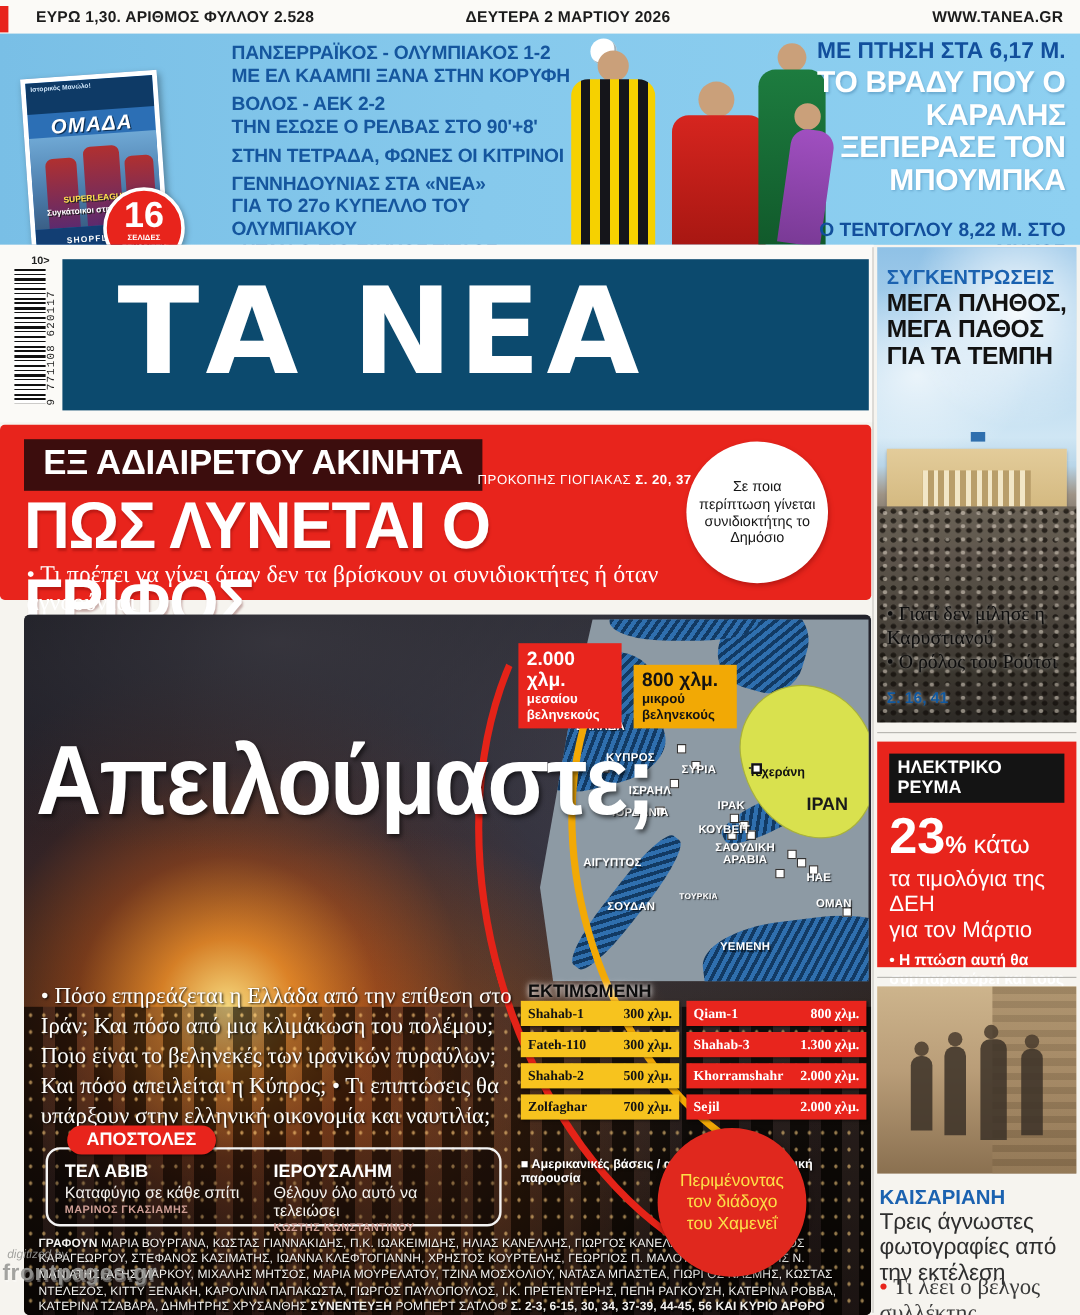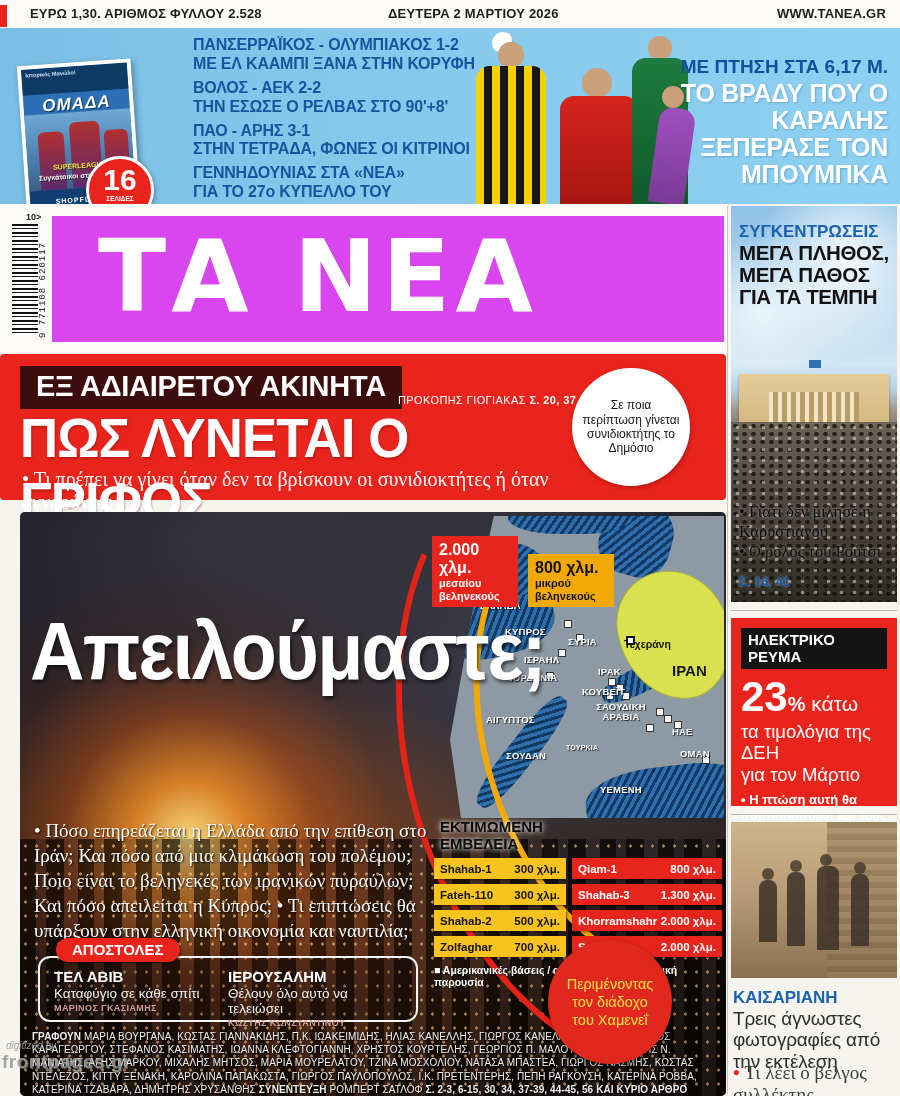--- a/index.html
+++ b/index.html
@@ -42,33 +42,33 @@
   .mag-bottom { position:absolute; left:0; bottom:0; width:100%; height:26px; background:#123e73; color:#fff;
     font-size:7px; font-weight:bold; text-align:center; padding-top:8px; letter-spacing:1px; }
   .badge { position:absolute; left:86px; top:128px; width:68px; height:68px; border-radius:50%;
     background:#e8241c; border:3px solid #fff; box-shadow:1px 2px 5px rgba(0,0,0,.35); text-align:center; color:#fff; z-index:5; }
   .badge-number { font-size:30px; font-weight:bold; line-height:30px; margin-top:6px; }
   .badge-line { font-size:6.5px; font-weight:bold; line-height:1.25; }
 
   .banner-list { position:absolute; left:158px; top:8px; width:318px; }
   .b-item { margin-bottom:5px;margin-left:35px; }
   .b-title, .b-sub { color:#15569e; font-weight:bold; font-size:16px; line-height:1.18; letter-spacing:-.2px; }
-  .banner-right { position:absolute; left:668px; top:28px; width:220px; text-align:right; }
+  .banner-right { position:absolute; left:668px; top:4px; width:220px; text-align:right; }
   .br-kicker { color:#124f9c; font-weight:bold; font-size:19px; margin-bottom:2px; }
   .br-headline { color:#fff; font-weight:bold; font-size:25px; line-height:1.08; text-shadow:1px 1px 2px rgba(0,60,110,.25); letter-spacing:-.3px; }
   .br-footer { color:#124f9c; font-weight:bold; font-size:16px; margin-top:20px; }
 
   
   .masthead { position:absolute; left:0; top:204px; width:728px; height:148px; background:#fbfaf7; }
   .barcode-mark { position:absolute; left:26px; top:8px; font-size:9px; font-weight:bold; color:#222; }
   .barcode { position:absolute; left:12px; top:20px; width:26px; height:112px;
     background:repeating-linear-gradient(180deg,#111 0 2px,#fff 2px 4px, #111 4px 5px, #fff 5px 8px); }
   .barcode-number { position:absolute; left:38px; top:22px; width:12px; height:112px; font-size:9px; color:#222;
     writing-mode:vertical-rl; transform:rotate(180deg); letter-spacing:1px; font-family:"Liberation Mono", monospace; }
-  .logo-box { position:absolute; left:52px; top:12px; width:672px; height:126px; background:#d946ef; }
+  .logo-box { position:absolute; left:52px; top:12px; width:672px; height:126px; background:#0c4a6e; }
   .logo-text { color:#fff; font-weight:bold; font-size:100px; line-height:122px; padding-left:46px; letter-spacing:5px;
     font-family:"DejaVu Sans", sans-serif; }
 
   
   .lead { position:absolute; left:0; top:354px; width:726px; height:146px; background:#e8241c; border-radius:4px; }
   .lead-kicker { position:absolute; left:20px; top:12px; background:#3c0d0d; color:#fff; font-weight:bold;
     font-size:29px; padding:4px 16px 6px; letter-spacing:-.3px; }
   .lead-byline { position:absolute; left:398px; top:40px; color:#fff; font-size:11px; letter-spacing:.4px; }
   .lead-byline b { font-weight:bold; }
   .lead-headline { position:absolute; left:20px; top:52px; width:560px; color:#fff; font-weight:bold; font-size:55px;
@@ -130,22 +130,22 @@
   .range-red { position:absolute; left:412px; top:24px; width:86px; background:#e8251d; color:#fff; padding:5px 7px; z-index:5; }
   .range-red .v { font-size:16px; font-weight:bold; }
   .range-red .s { font-size:11px; font-weight:bold; line-height:1.15; }
   .range-yellow { position:absolute; left:508px; top:42px; width:86px; background:#f2a905; color:#131313; padding:5px 7px; z-index:5; }
   .range-yellow .v { font-size:16px; font-weight:bold; }
   .range-yellow .s { font-size:11px; font-weight:bold; line-height:1.15; }
 
   
   .rt-title { position:absolute; left:420px; top:306px; z-index:6; color:#0d0d0d; font-weight:bold; font-size:15px;
     line-height:1.15; text-shadow:0 0 4px rgba(255,255,255,.8), 0 0 7px rgba(255,255,255,.5); }
-  .rtable { position:absolute; left:414px; top:346px; width:288px; z-index:6; display:grid;
-    grid-template-columns:132px 150px; column-gap:6px; row-gap:5px; }
+  .rtable { position:absolute; left:414px; top:322px; width:288px; z-index:6; display:grid;
+    grid-template-columns:132px 150px; column-gap:6px; row-gap:5px;font-family:Liberation Serif, serif; }
   .rrow { height:21px; display:flex; justify-content:space-between; align-items:center; padding:0 6px;
     font-size:11.5px; font-weight:bold; box-shadow:1px 1px 2px rgba(0,0,0,.5); }
   .rrow.y { background:#f7c31e; color:#131313; }
   .rrow.r { background:#e8251d; color:#fff;text-align:right; }
   .rt-foot { position:absolute; left:414px; top:452px; z-index:6; color:#fff; font-weight:bold; font-size:10.5px;
     text-shadow:1px 1px 2px rgba(0,0,0,.8); }
 
   .m-bullets { position:absolute; left:14px; top:306px; width:412px; z-index:6; color:#fdfdfb; font-size:19px;
     line-height:1.32; font-family:"Liberation Serif", serif; text-shadow:1px 1px 2px rgba(0,0,0,.85); }
 
@@ -271,21 +271,20 @@
     <div class="banner-list">
       <div class="b-item">
         <div class="b-title">ΠΑΝΣΕΡΡΑΪΚΟΣ - ΟΛΥΜΠΙΑΚΟΣ 1-2</div>
         <div class="b-sub">ΜΕ ΕΛ ΚΑΑΜΠΙ ΞΑΝΑ ΣΤΗΝ ΚΟΡΥΦΗ</div>
       </div>
       <div class="b-item">
         <div class="b-title">ΒΟΛΟΣ - ΑΕΚ 2-2</div>
         <div class="b-sub">ΤΗΝ ΕΣΩΣΕ Ο ΡΕΛΒΑΣ ΣΤΟ 90'+8'</div>
       </div>
       <div class="b-item">
-        <div class="b-title">ΠΑΟ - ΑΡΗΣ 3-1</div>
         <div class="b-sub">ΣΤΗΝ ΤΕΤΡΑΔΑ, ΦΩΝΕΣ ΟΙ ΚΙΤΡΙΝΟΙ</div>
       </div>
       <div class="b-item">
         <div class="b-title">ΓΕΝΝΗΔΟΥΝΙΑΣ ΣΤΑ «ΝΕΑ»</div>
         <div class="b-sub">ΓΙΑ ΤΟ 27ο ΚΥΠΕΛΛΟ ΤΟΥ ΟΛΥΜΠΙΑΚΟΥ</div>
         <div class="b-sub">«ΗΤΑΝ Ο ΠΙΟ ΓΛΥΚΟΣ ΤΙΤΛΟΣ»</div>
       </div>
     </div>
 
     <div class="banner-right">

